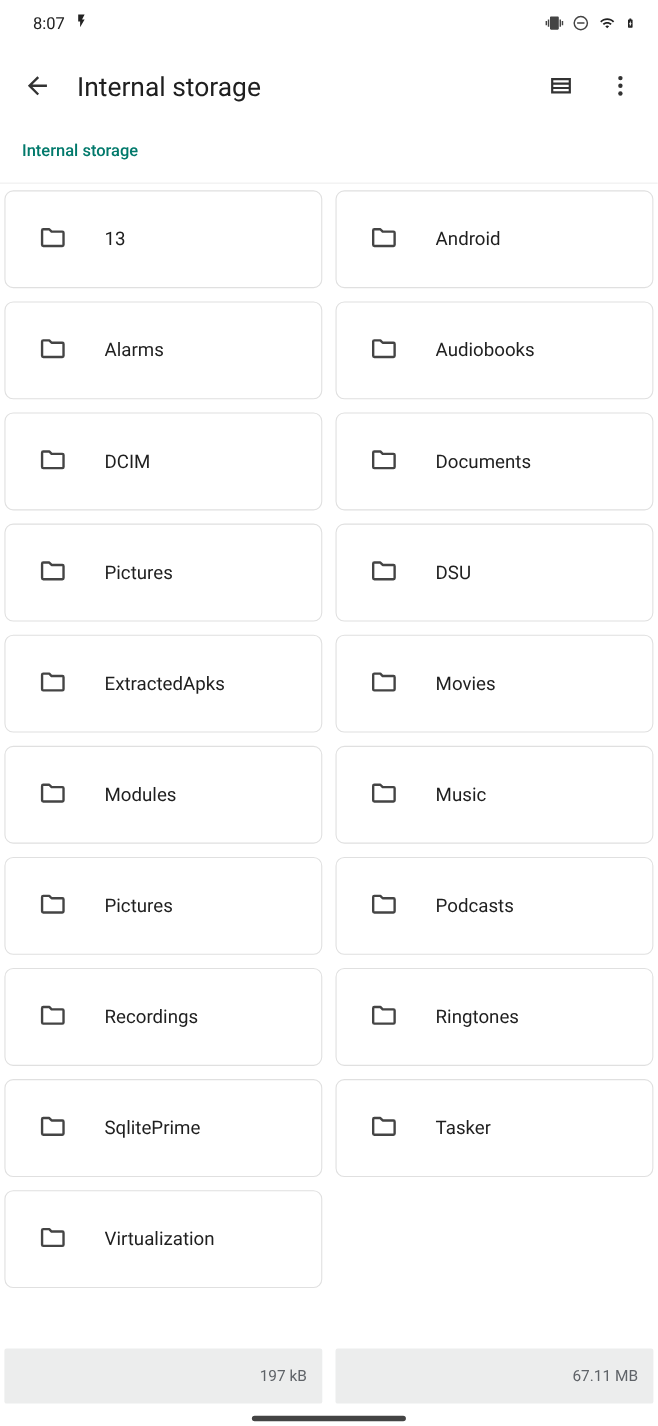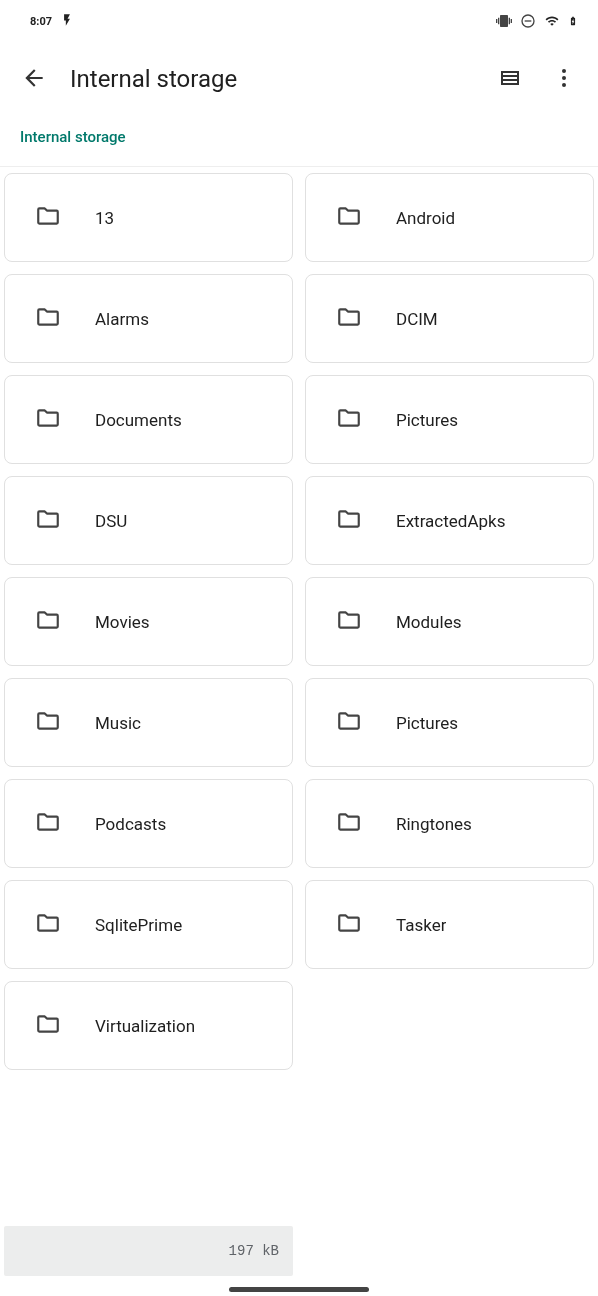--- a/index.html
+++ b/index.html
@@ -1,38 +1,38 @@
 <!DOCTYPE html>
 <html><head>
 <meta charset="utf-8">
 <style>
   * { box-sizing: border-box; margin: 0; padding: 0; }
   html, body { width: 598px; height: 1296px; font-family: Roboto, "Segoe UI", Arial, sans-serif; background: #ffffff; color: #1f1f1f; overflow: hidden; }
   
   
-  .status-bar { height: 42px; display: flex; align-items: center; justify-content: space-between; padding: 0 20px 0 30px; font-size: 11px; font-weight: 700; color: #222; }
+  .status-bar { height: 42px; display: flex; align-items: center; justify-content: space-between; padding: 0 20px 0 30px; font-size: 15px; font-weight: 400; color: #222; }
   .status-left { display: flex; align-items: center; gap: 8px; }
   .status-right { display: flex; align-items: center; gap: 7px; }
   .status-right svg { display: block; }
   
   
   .app-bar { height: 74px; display: flex; align-items: center; padding: 0 10px; gap: 6px; }
   .icon-btn { width: 48px; height: 48px; display:flex; align-items:center; justify-content:center; border:none; background:none; border-radius:50%; cursor:pointer; }
   .app-title { font-size: 24px; color:#1f1f1f; flex:1; padding-left:6px; }
   
   
   .breadcrumb { padding: 12px 20px 20px 20px; font-size: 15px; font-weight:500; color:#01796b; border-bottom:1px solid #eee; }
   
   
   .grid-wrap { padding: 6px 4px 0 4px; display:grid; grid-template-columns: 1fr 1fr; gap: 12px 12px; }
   .folder-card { border:1px solid #e0e0e0; border-radius:8px; height:89px; display:flex; align-items:center; padding:0 22px 0 30px; gap:34px; cursor:pointer; background:#fff; }
   .folder-card .folder-label { font-size:17px; color:#1f1f1f; white-space:nowrap; overflow:hidden; text-overflow:ellipsis; }
   
   
-  .bottom-stats { position:absolute; bottom:20px; left:0; right:0; height:50px; display:grid; grid-template-columns:1fr 1fr; gap:12px; padding:0 4px;font-family:Liberation Mono, monospace; }
+  .bottom-stats { position:absolute; bottom:20px; left:0; right:0; height:50px; display:grid; grid-template-columns:1fr 1fr; gap:12px; padding:0 4px; }
   .stat-cell { background:#eceded; border-radius:2px; display:flex; align-items:center; justify-content:flex-end; padding:0 14px; font-size:14px; color:#5f6368; }
   
   
   .nav-handle { position:absolute; bottom:4px; left:50%; transform:translateX(-50%); width:140px; height:5px; background:#444; border-radius:3px; }
   
   .folder-icon-svg { flex-shrink:0; }
 </style>
 </head>
 <body>
 
@@ -116,20 +116,26 @@
     <div class="folder-card">
       <span><svg class="folder-icon-svg" width="26" height="26" viewBox="0 0 24 24" fill="none" stroke="#444" stroke-width="2" stroke-linejoin="round">
           <path d="M3 6a1 1 0 0 1 1-1h5l2 2h9a1 1 0 0 1 1 1v10a1 1 0 0 1-1 1H4a1 1 0 0 1-1-1V6z"></path>
         </svg></span>
       <span class="folder-label">Alarms</span>
     </div>
     <div class="folder-card">
       <span><svg class="folder-icon-svg" width="26" height="26" viewBox="0 0 24 24" fill="none" stroke="#444" stroke-width="2" stroke-linejoin="round">
           <path d="M3 6a1 1 0 0 1 1-1h5l2 2h9a1 1 0 0 1 1 1v10a1 1 0 0 1-1 1H4a1 1 0 0 1-1-1V6z"></path>
         </svg></span>
+      <span class="folder-label">Audiobooks</span>
+    </div>
+    <div class="folder-card">
+      <span><svg class="folder-icon-svg" width="26" height="26" viewBox="0 0 24 24" fill="none" stroke="#444" stroke-width="2" stroke-linejoin="round">
+          <path d="M3 6a1 1 0 0 1 1-1h5l2 2h9a1 1 0 0 1 1 1v10a1 1 0 0 1-1 1H4a1 1 0 0 1-1-1V6z"></path>
+        </svg></span>
       <span class="folder-label">DCIM</span>
     </div>
     <div class="folder-card">
       <span><svg class="folder-icon-svg" width="26" height="26" viewBox="0 0 24 24" fill="none" stroke="#444" stroke-width="2" stroke-linejoin="round">
           <path d="M3 6a1 1 0 0 1 1-1h5l2 2h9a1 1 0 0 1 1 1v10a1 1 0 0 1-1 1H4a1 1 0 0 1-1-1V6z"></path>
         </svg></span>
       <span class="folder-label">Documents</span>
     </div>
     <div class="folder-card">
       <span><svg class="folder-icon-svg" width="26" height="26" viewBox="0 0 24 24" fill="none" stroke="#444" stroke-width="2" stroke-linejoin="round">
@@ -171,20 +177,26 @@
       <span><svg class="folder-icon-svg" width="26" height="26" viewBox="0 0 24 24" fill="none" stroke="#444" stroke-width="2" stroke-linejoin="round">
           <path d="M3 6a1 1 0 0 1 1-1h5l2 2h9a1 1 0 0 1 1 1v10a1 1 0 0 1-1 1H4a1 1 0 0 1-1-1V6z"></path>
         </svg></span>
       <span class="folder-label">Pictures</span>
     </div>
     <div class="folder-card">
       <span><svg class="folder-icon-svg" width="26" height="26" viewBox="0 0 24 24" fill="none" stroke="#444" stroke-width="2" stroke-linejoin="round">
           <path d="M3 6a1 1 0 0 1 1-1h5l2 2h9a1 1 0 0 1 1 1v10a1 1 0 0 1-1 1H4a1 1 0 0 1-1-1V6z"></path>
         </svg></span>
       <span class="folder-label">Podcasts</span>
+    </div>
+    <div class="folder-card">
+      <span><svg class="folder-icon-svg" width="26" height="26" viewBox="0 0 24 24" fill="none" stroke="#444" stroke-width="2" stroke-linejoin="round">
+          <path d="M3 6a1 1 0 0 1 1-1h5l2 2h9a1 1 0 0 1 1 1v10a1 1 0 0 1-1 1H4a1 1 0 0 1-1-1V6z"></path>
+        </svg></span>
+      <span class="folder-label">Recordings</span>
     </div>
     <div class="folder-card">
       <span><svg class="folder-icon-svg" width="26" height="26" viewBox="0 0 24 24" fill="none" stroke="#444" stroke-width="2" stroke-linejoin="round">
           <path d="M3 6a1 1 0 0 1 1-1h5l2 2h9a1 1 0 0 1 1 1v10a1 1 0 0 1-1 1H4a1 1 0 0 1-1-1V6z"></path>
         </svg></span>
       <span class="folder-label">Ringtones</span>
     </div>
     <div class="folder-card">
       <span><svg class="folder-icon-svg" width="26" height="26" viewBox="0 0 24 24" fill="none" stroke="#444" stroke-width="2" stroke-linejoin="round">
           <path d="M3 6a1 1 0 0 1 1-1h5l2 2h9a1 1 0 0 1 1 1v10a1 1 0 0 1-1 1H4a1 1 0 0 1-1-1V6z"></path>
@@ -200,15 +212,16 @@
     <div class="folder-card">
       <span><svg class="folder-icon-svg" width="26" height="26" viewBox="0 0 24 24" fill="none" stroke="#444" stroke-width="2" stroke-linejoin="round">
           <path d="M3 6a1 1 0 0 1 1-1h5l2 2h9a1 1 0 0 1 1 1v10a1 1 0 0 1-1 1H4a1 1 0 0 1-1-1V6z"></path>
         </svg></span>
       <span class="folder-label">Virtualization</span>
     </div>
   </div>
 
 <div class="bottom-stats">
   <div class="stat-cell">197 kB</div>
+  <div class="stat-cell">67.11 MB</div>
 </div>
 
 <div class="nav-handle"></div>
 
 </body></html>

